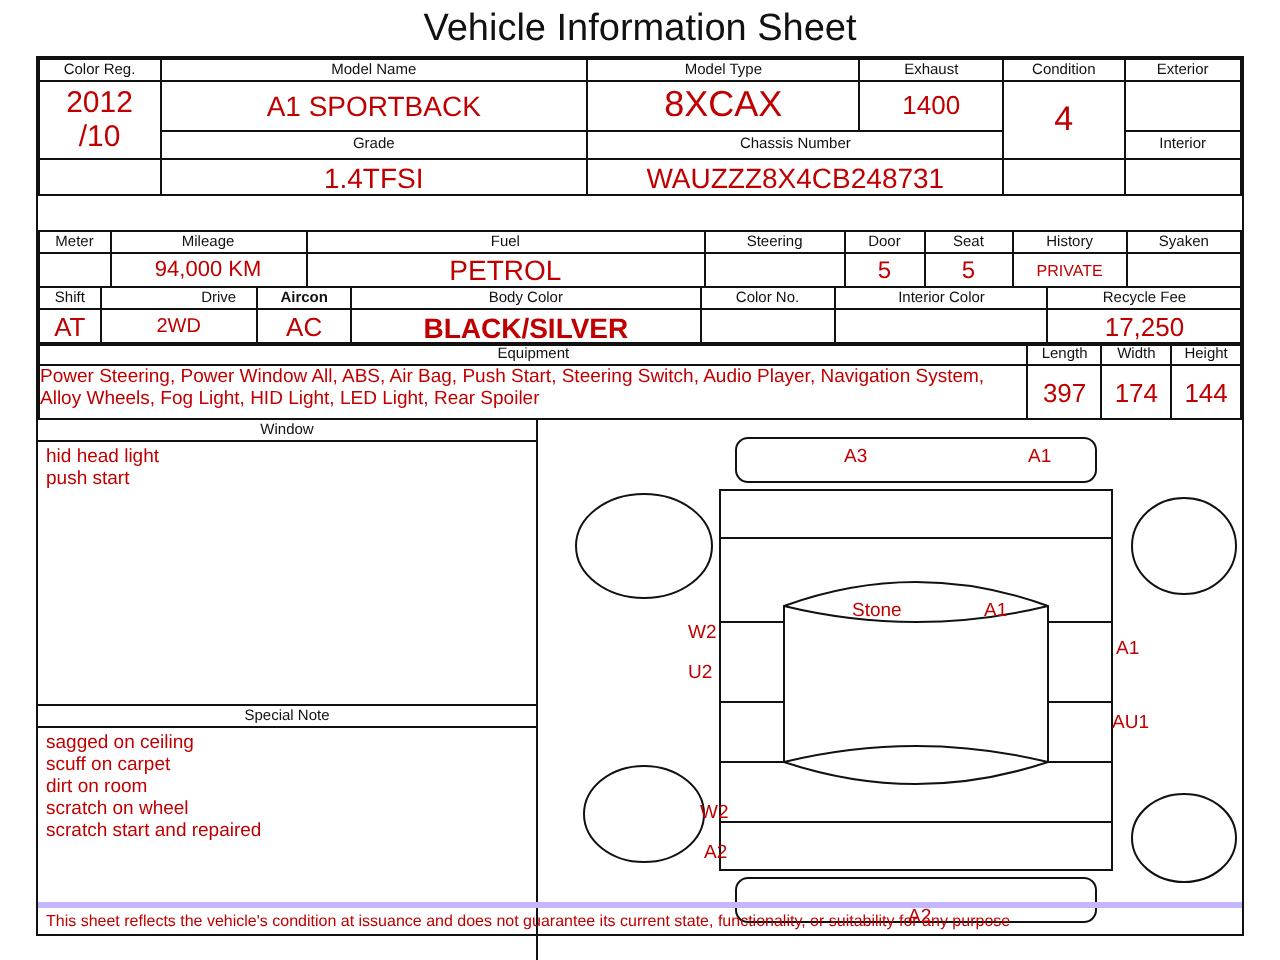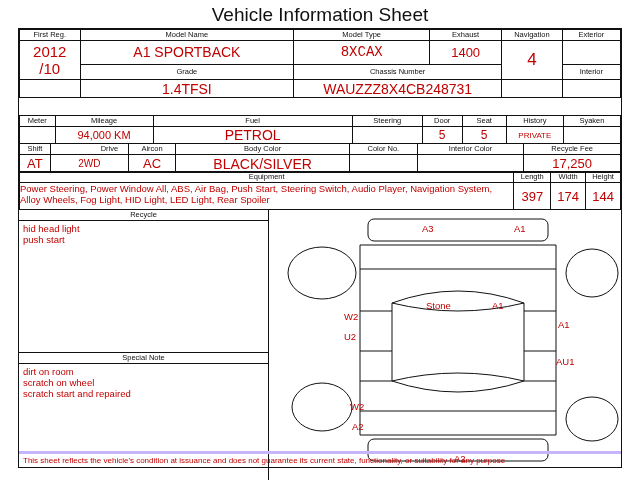--- a/index.html
+++ b/index.html
@@ -34,35 +34,35 @@
 <div class="sheet">
 
   <div class="title">Vehicle Information Sheet</div>
 
   <div class="frame">
 
     <table class="topgrid" style="width:602px;">
 
       <tbody>
           <tr>
-        <td class="lbl" style="width:52px;">First Reg.</td>
+        <td class="lbl" style="width:52px;">Color Reg.</td>
         <td class="lbl" style="width:186px;">Model Name</td>
         <td class="lbl" style="width:118px;">Model Type</td>
         <td class="lbl" style="width:62px;">Exhaust</td>
-        <td class="lbl" style="width:52px;">Navigation</td>
+        <td class="lbl" style="width:52px;">Condition</td>
         <td class="lbl" style="width:50px;">Exterior</td>
       </tr>
 
       <tr>
         <td rowspan="2" class="val" style="height:38px;">
           <div class="big red">2012</div>
           <div class="big red">/10</div>
         </td>
         <td class="val mid" style="height:19px;font-size:14px;">A1 SPORTBACK</td>
-        <td class="val mid" style="font-size:14px;font-family:Liberation Mono, monospace;">8XCAX</td>
+        <td class="val mid" style="font-size:18px;">8XCAX</td>
         <td class="val mid" style="font-size:13px;">1400</td>
         <td rowspan="2" class="val" style="font-size:17px;">4</td>
         <td class="lbl" style="height:12px;"></td>
       </tr>
 
       <tr>
         <td class="lbl" style="height:10px;">Grade</td>
         <td colspan="2" class="lbl">Chassis Number</td>
         <td class="lbl" style="height:12px;">Interior</td>
       </tr>
@@ -99,31 +99,31 @@
         <td class="val"></td>
       </tr>
     </tbody>
       </table>
 
     <table class="topgrid" style="top:114px;width:602px;">
       <tbody>
           <tr>
         <td class="lbl" style="width:32px;">Shift</td>
         <td class="lbl" style="width:40px;padding-left:40px;">Drive</td>
-        <td class="lbl" style="width:50px;">Aircon</td>
+        <td class="lbl" style="width:50px;font-weight:bold;">Aircon</td>
         <td class="lbl" style="width:184px;">Body Color</td>
         <td class="lbl" style="width:74px;">Color No.</td>
         <td class="lbl" style="width:118px;">Interior Color</td>
         <td class="lbl" style="width:104px;">Recycle Fee</td>
       </tr>
       <tr>
         <td class="val" style="height:17px;font-size:13px;">AT</td>
         <td class="val" style="font-size:10px;">2WD</td>
         <td class="val" style="font-size:13px;">AC</td>
-        <td class="val" style="font-size:14px;">BLACK/SILVER</td>
+        <td class="val" style="font-size:14px;font-weight:bold;">BLACK/SILVER</td>
         <td class="val"></td>
         <td class="val"></td>
         <td class="val" style="font-size:13px;">17,250</td>
       </tr>
     </tbody>
       </table>
 
     <table class="topgrid" style="top:142px;width:602px;">
       <tbody>
           <tr>
@@ -135,30 +135,32 @@
       <tr>
         <td class="equip" style="height:26px;vertical-align:top;">Power Steering, Power Window  All, ABS, Air Bag, Push Start, Steering Switch, Audio Player, Navigation System, Alloy Wheels, Fog Light, HID Light, LED Light, Rear Spoiler</td>
         <td class="val" style="font-size:13px;">397</td>
         <td class="val" style="font-size:13px;">174</td>
         <td class="val" style="font-size:13px;">144</td>
       </tr>
     </tbody>
       </table>
 
     <div style="position:absolute;left:0;top:180px;width:250px;height:144px;border:1px solid #111;box-sizing:border-box;border-left:none;">
-      <div class="boxhdr">Recycle</div>
+      <div class="boxhdr">Window</div>
       <div class="boxbody">
         <div>hid head light</div>
         <div>push start</div>
       </div>
     </div>
 
     <div style="position:absolute;left:0;top:324px;width:250px;height:128px;border:1px solid #111;box-sizing:border-box;border-left:none;border-top:none;">
       <div class="boxhdr">Special Note</div>
       <div class="boxbody">
+        <div>sagged on ceiling</div>
+        <div>scuff on carpet</div>
         <div>dirt on room</div>
         <div>scratch on wheel</div>
         <div>scratch start and repaired</div>
       </div>
     </div>
 
     <div class="diagram" style="position:absolute;left:255px;top:182px;width:346px;height:255px;">
       <svg width="346" height="255" viewBox="0 0 346 255">
         <g fill="none" stroke="#111" stroke-width="1">
 

